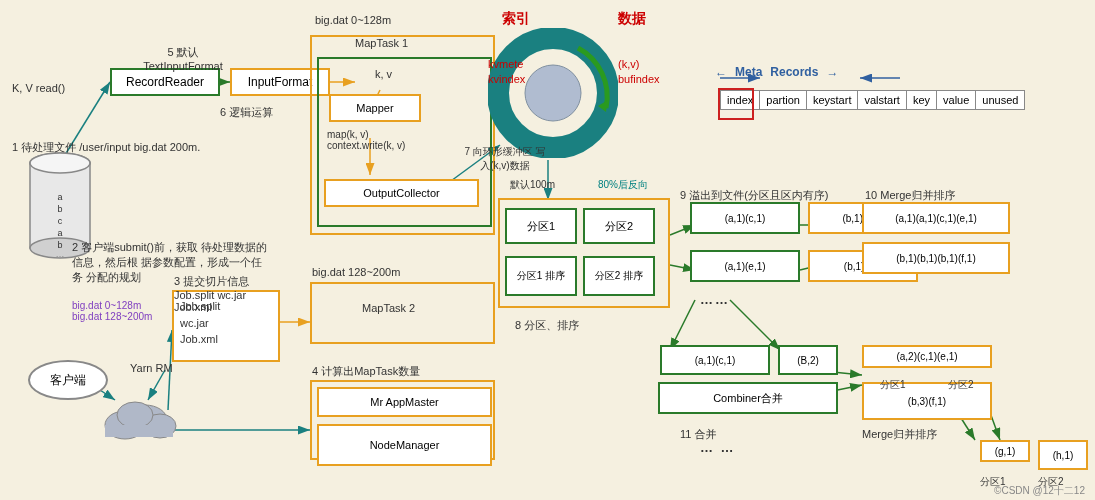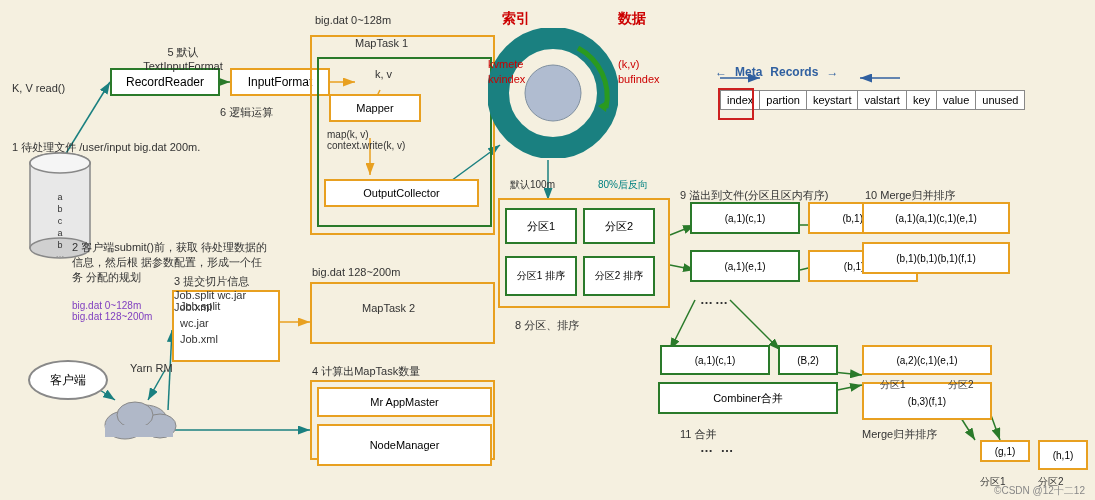--- a/index.html
+++ b/index.html
@@ -303,20 +303,22 @@
   <div class="label-text label-red" style="left:502px; top:10px; font-size:14px; font-weight:bold;">索引</div>
 
   <div class="label-text label-red" style="left:618px; top:10px; font-size:14px; font-weight:bold;">数据</div>
 
   <div class="label-text label-red" style="left:488px; top:58px; font-size:11px;">kvmete</div>
   <div class="label-text label-red" style="left:488px; top:73px; font-size:11px;">kvindex</div>
 
   <div class="label-text label-red" style="left:618px; top:58px; font-size:11px;">(k,v)</div>
   <div class="label-text label-red" style="left:618px; top:73px; font-size:11px;">bufindex</div>
 
+  <div class="label-text" style="left:460px; top:145px; font-size:10px; width:90px; text-align:center;">7 向环形缓冲区
+写入(k,v)数据</div>
 
   <div class="label-text" style="left:510px; top:178px; font-size:10px;">默认100m</div>
 
   <div class="label-text label-teal" style="left:598px; top:178px; font-size:10px;">80%后反向</div>
 
   <div style="position:absolute; left:498px; top:198px; width:172px; height:110px; border:2px solid #e8a020;">
 
     <div style="position:absolute; top:8px; left:5px; display:flex; gap:6px;">
       <div style="width:72px; height:36px; border:2px solid #2a7a2a; display:flex; align-items:center; justify-content:center; font-size:11px; background:white;">
         <span>分区1</span>
@@ -372,21 +374,21 @@
     <span>(a,1)(c,1)</span>
   </div>
   <div style="position:absolute; left:778px; top:345px; width:60px; height:30px; border:2px solid #2a7a2a; background:white; display:flex; align-items:center; justify-content:center; font-size:10px;">
     <span>(B,2)</span>
   </div>
 
   <div style="position:absolute; left:658px; top:382px; width:180px; height:32px; border:2px solid #2a7a2a; background:white; display:flex; align-items:center; justify-content:center; font-size:11px;">
     <span>Combiner合并</span>
   </div>
 
-  <div style="position:absolute; left:862px; top:345px; width:130px; height:30px; border:2px solid #e8a020; background:white; display:flex; align-items:center; justify-content:center; font-size:10px;">
+  <div style="position:absolute; left:862px; top:345px; width:130px; height:23px; border:2px solid #e8a020; background:white; display:flex; align-items:center; justify-content:center; font-size:10px;">
     <span>(a,2)(c,1)(e,1)</span>
   </div>
 
   <div style="position:absolute; left:862px; top:382px; width:130px; height:38px; border:2px solid #e8a020; background:white; display:flex; align-items:center; justify-content:center; font-size:10px;">
     <span>(b,3)(f,1)</span>
   </div>
 
   <div class="label-text" style="left:680px; top:427px; font-size:11px;">11 合并</div>
 
   <div class="label-text" style="left:862px; top:427px; font-size:11px;">Merge归并排序</div>

